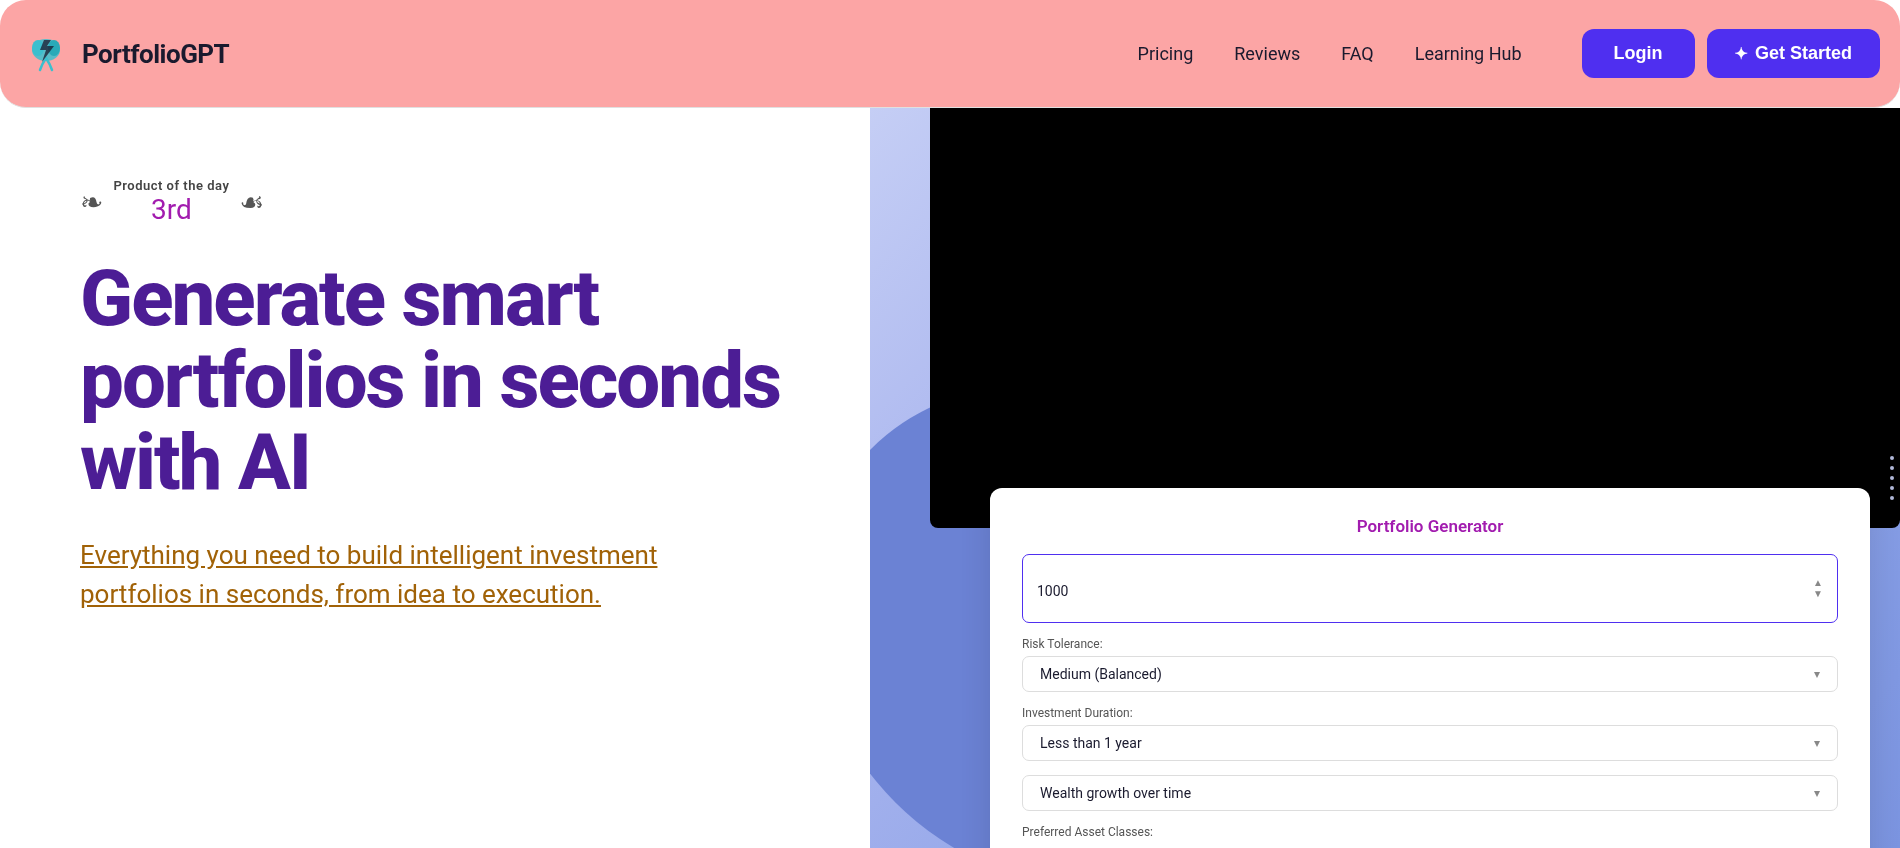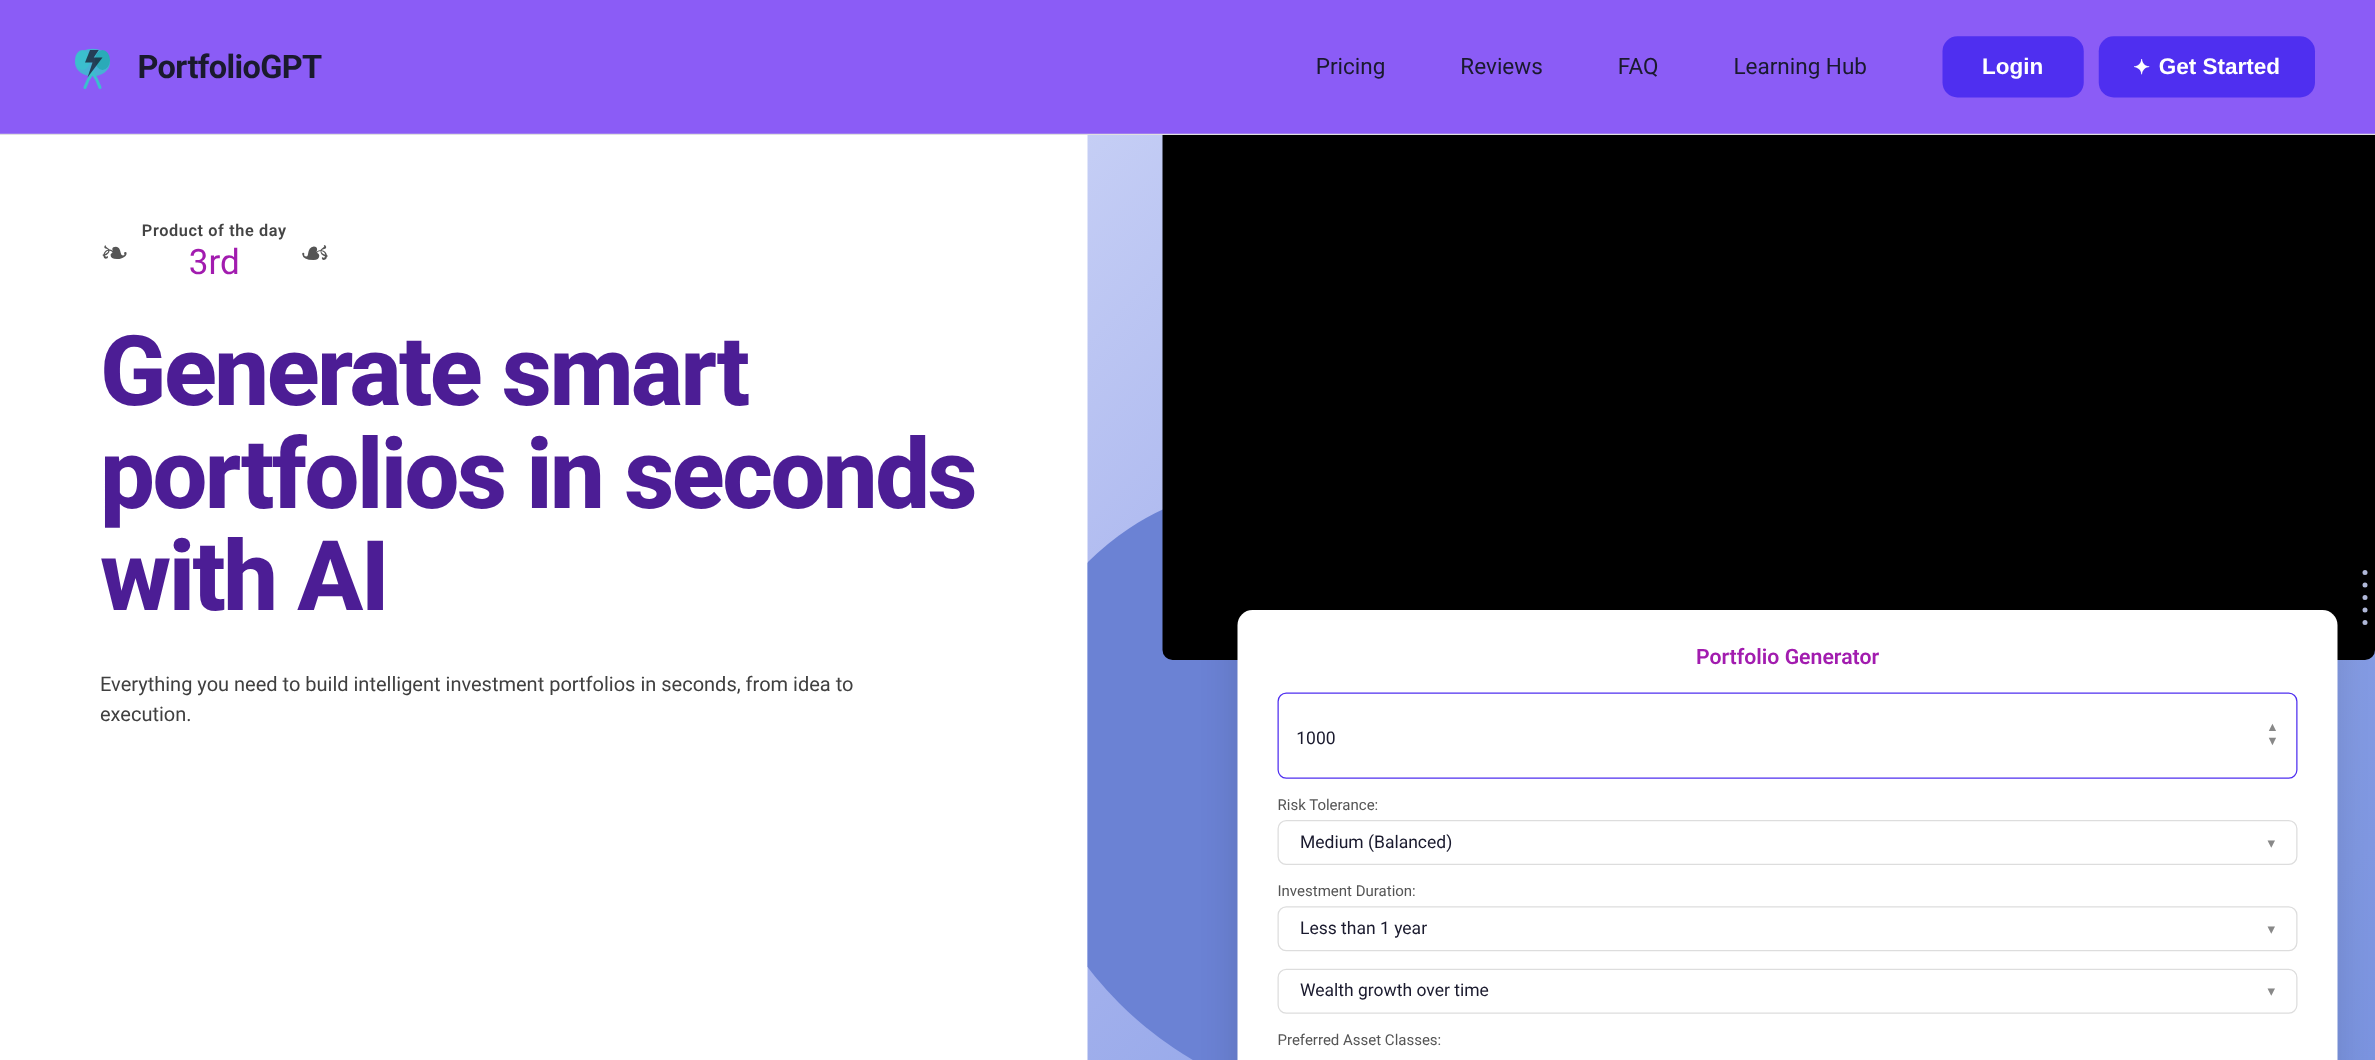--- a/index.html
+++ b/index.html
@@ -11,26 +11,27 @@
     body {
       font-family: -apple-system, BlinkMacSystemFont, 'Segoe UI', Roboto, sans-serif;
       background: #fff;
       width: 1900px;
       min-height: 848px;
       overflow-x: hidden;
     }
 
     
     .navbar {
-      background: #8b5cf6;
-      display: flex;
-      align-items: center;
-      padding: 0 48px;
+      background: #fca5a5;
+      display: flex;
+      align-items: center;
+      padding: 0 20px;
       height: 108px;
       border-bottom: 1px solid #e0e0e0;
+      border-radius: 26px;
     }
 
     .logo-area {
       display: flex;
       align-items: center;
       gap: 10px;
       margin-right: auto;
     }
 
     .logo-icon {
@@ -41,21 +42,21 @@
     .logo-text {
       font-size: 26px;
       font-weight: 700;
       color: #1a1a2e;
       letter-spacing: -0.5px;
     }
 
     .nav-links {
       display: flex;
       align-items: center;
-      gap: 60px;
+      gap: 41px;
       margin-right: 60px;
       text-align: center;
     }
 
     .nav-link {
       font-size: 18px;
       color: #1a1a2e;
       text-decoration: none;
       font-weight: 400;
       cursor: pointer;
@@ -148,24 +149,25 @@
     .hero-title {
       font-size: 78px;
       font-weight: 800;
       color: #4c1d95;
       line-height: 1.05;
       letter-spacing: -2px;
       margin-bottom: 32px;
     }
 
     .hero-subtitle {
-      font-size: 16px;
-      color: #404040;
+      font-size: 26px;
+      color: #a16207;
       line-height: 1.5;
       max-width: 620px;
+      text-decoration: underline;
     }
 
     
     .hero-right {
       flex: 1;
       background: linear-gradient(135deg, #c5cef5 0%, #a8b4ee 30%, #8fa4e8 60%, #7b94e0 100%);
       position: relative;
       overflow: hidden;
       display: flex;
       align-items: flex-start;

